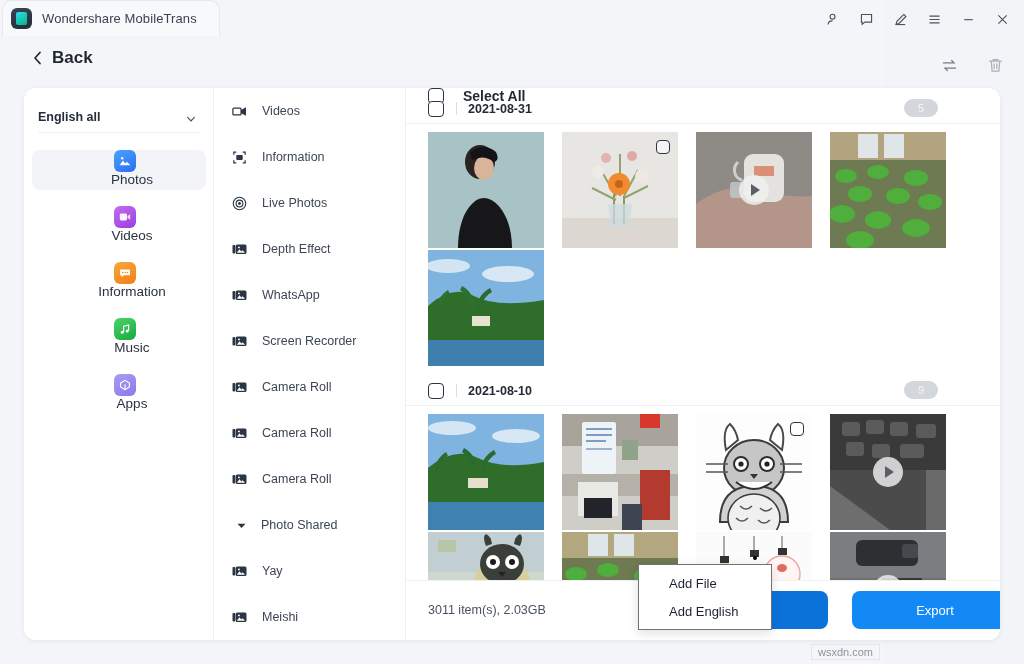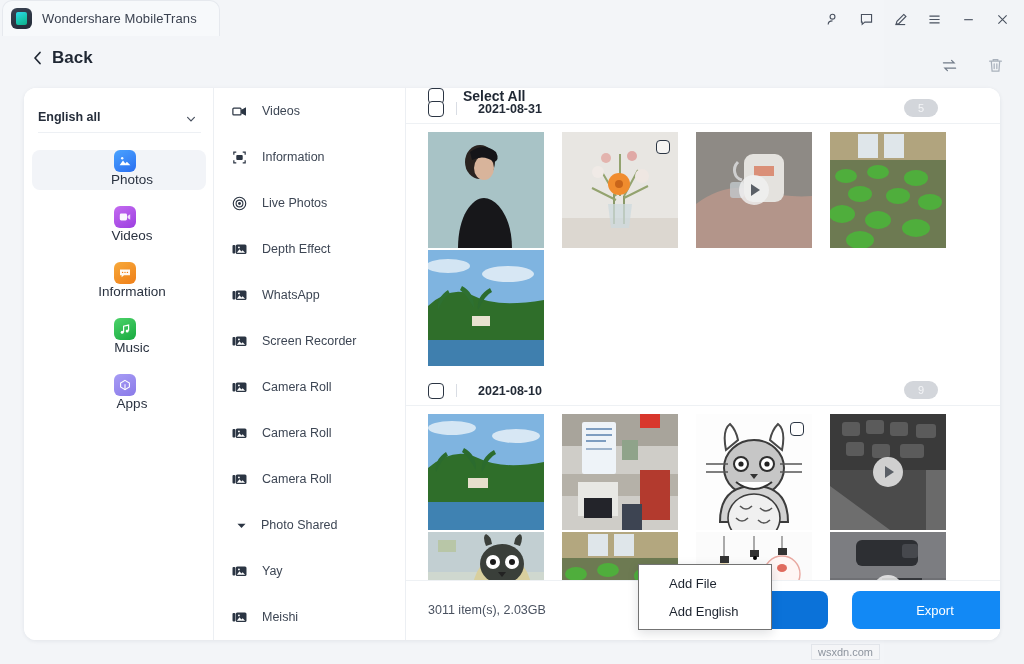--- a/index.html
+++ b/index.html
@@ -191,21 +191,21 @@
   .date-row {
     position: relative;
     height: 30px;
     display: flex; align-items: center; padding-left: 22px;
     border-bottom: 1px solid #eef1f4;
   }
   .date-div {
     width: 1px; height: 13px; background: #d9dde4; margin-left: 12px;
   }
   .date-label {
-    margin-left: 21px; font-size: 12.5px; font-weight: bold; color: #222a36;
+    margin-left: 11px; font-size: 12.5px; font-weight: bold; color: #222a36;
   }
   .count-badge {
     position: absolute; right: 62px; top: 5px;
     min-width: 34px; height: 18px;
     background: #d3d6db; color: #f4f5f7;
     border-radius: 9px;
     font-size: 11px;
     display: flex; align-items: center; justify-content: center;
   }
 

